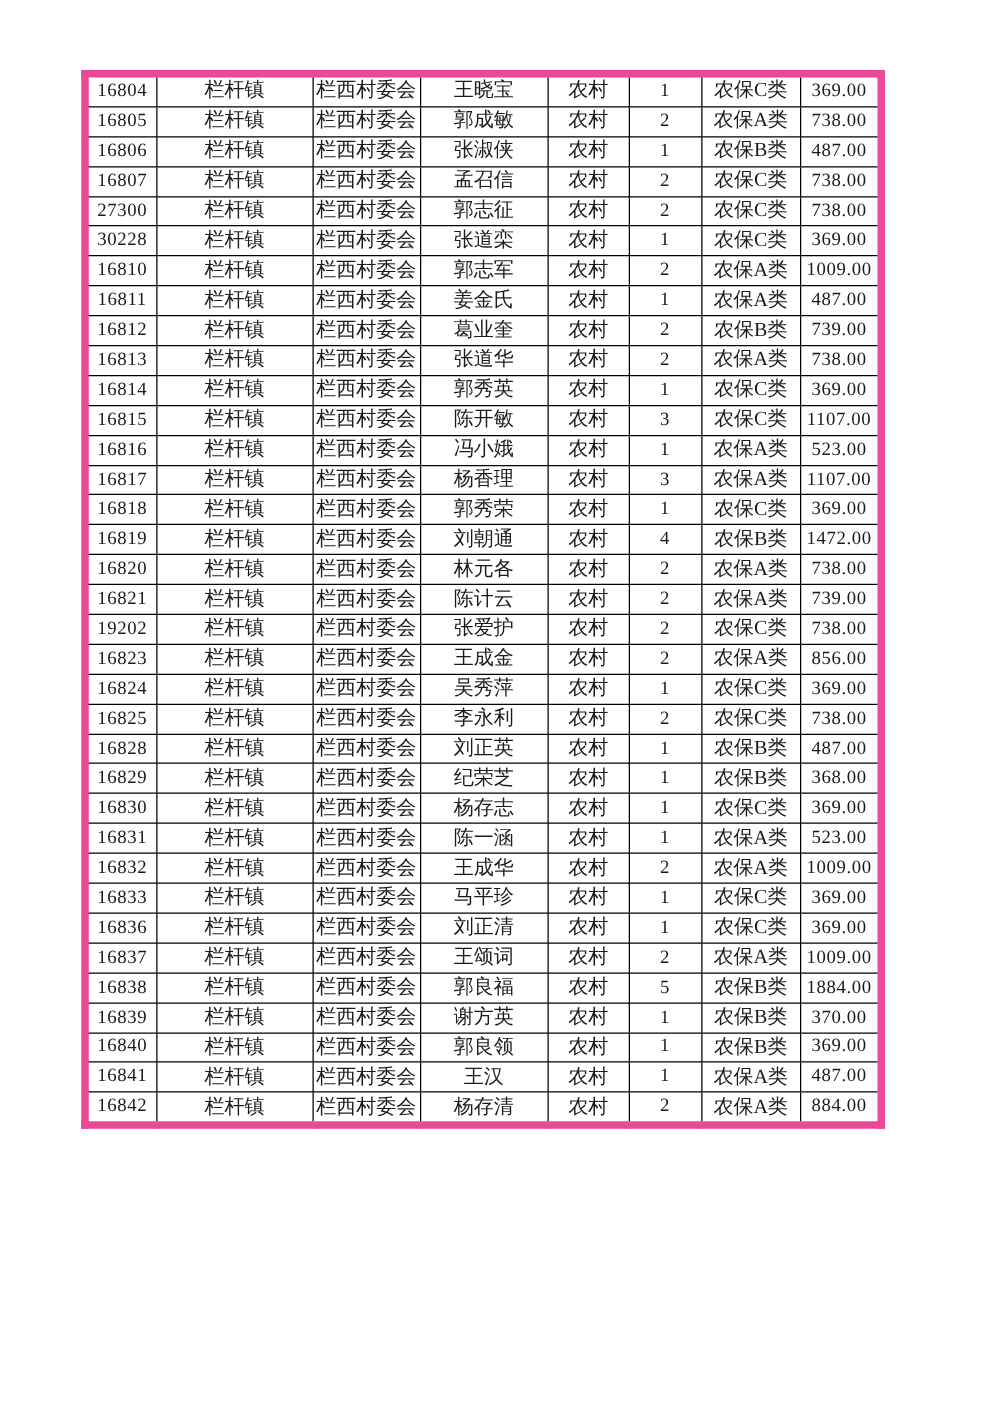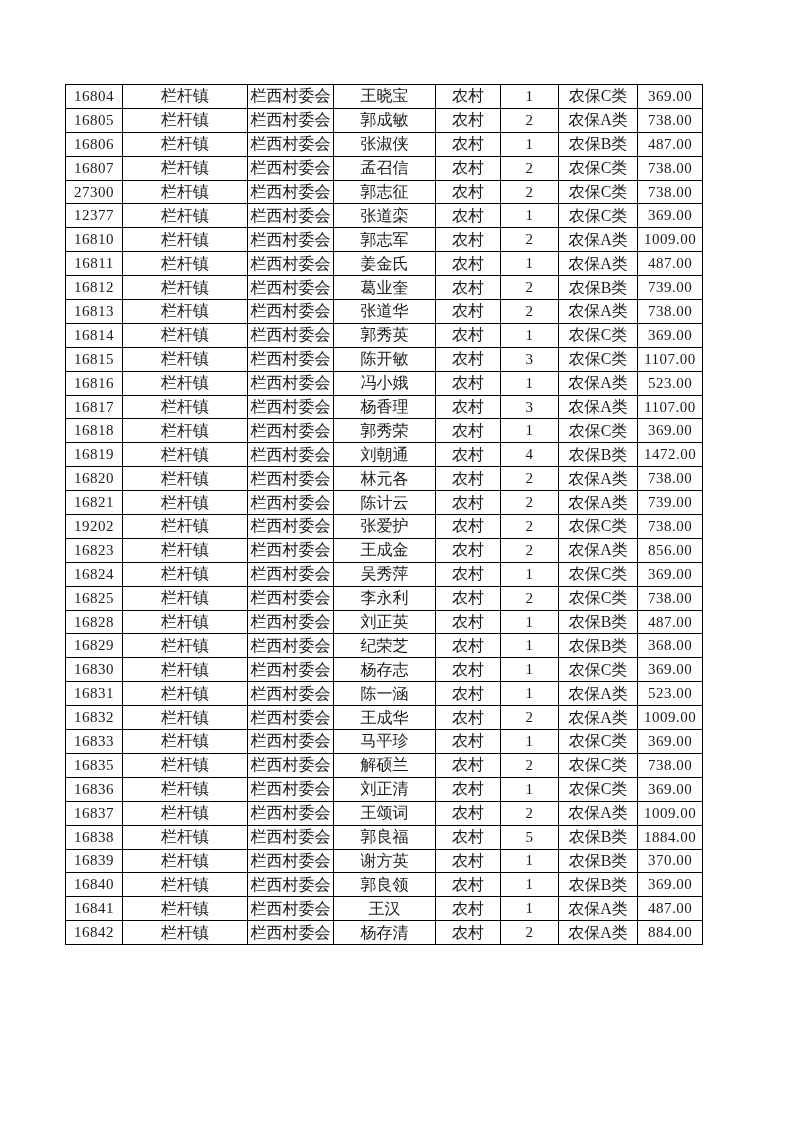--- a/index.html
+++ b/index.html
@@ -10,24 +10,24 @@
   body {
     width: 794px;
     height: 1122px;
     position: relative;
     font-family: "Liberation Serif", "DejaVu Serif", serif;
     overflow: hidden;
   }
   .sheet-table {
     position: absolute;
     left: 65px;
-    top: 84px;
+    top: 56px;
     border-collapse: collapse;
     table-layout: fixed;
-    border: 1px solid #ec4899;
+    border: 6px solid #ec4899;
     font-family: Liberation Serif, serif;
   }
   .sheet-table td {
     border: 1px solid #000000;
     height: 22.9px;
     padding: 0 2px;
     text-align: center;
     vertical-align: middle;
     font-size: 16px;
     line-height: 1;
@@ -99,21 +99,21 @@
         <td class="num">27300</td>
         <td>栏杆镇</td>
         <td>栏西村委会</td>
         <td>郭志征</td>
         <td>农村</td>
         <td class="num">2</td>
         <td>农保C类</td>
         <td class="num">738.00</td>
       </tr>
       <tr>
-        <td class="num">12377</td>
+        <td class="num">30228</td>
         <td>栏杆镇</td>
         <td>栏西村委会</td>
         <td>张道栾</td>
         <td>农村</td>
         <td class="num">1</td>
         <td>农保C类</td>
         <td class="num">369.00</td>
       </tr>
       <tr>
         <td class="num">16810</td>
@@ -327,30 +327,20 @@
       </tr>
       <tr>
         <td class="num">16833</td>
         <td>栏杆镇</td>
         <td>栏西村委会</td>
         <td>马平珍</td>
         <td>农村</td>
         <td class="num">1</td>
         <td>农保C类</td>
         <td class="num">369.00</td>
-      </tr>
-      <tr>
-        <td class="num">16835</td>
-        <td>栏杆镇</td>
-        <td>栏西村委会</td>
-        <td>解硕兰</td>
-        <td>农村</td>
-        <td class="num">2</td>
-        <td>农保C类</td>
-        <td class="num">738.00</td>
       </tr>
       <tr>
         <td class="num">16836</td>
         <td>栏杆镇</td>
         <td>栏西村委会</td>
         <td>刘正清</td>
         <td>农村</td>
         <td class="num">1</td>
         <td>农保C类</td>
         <td class="num">369.00</td>

